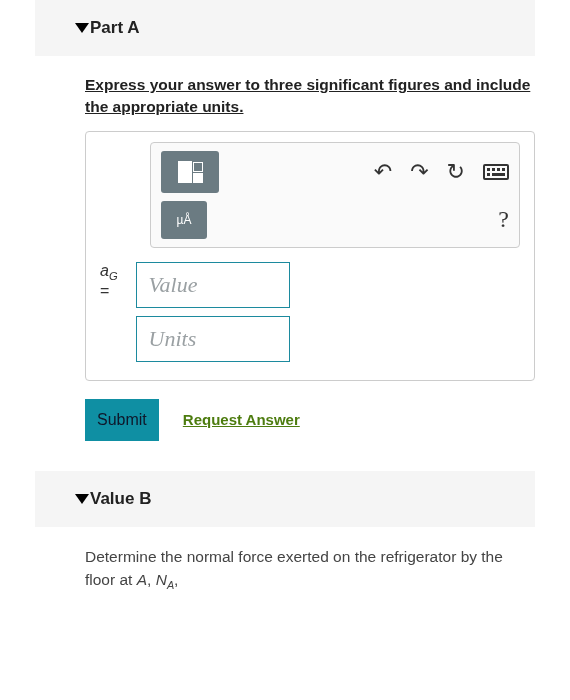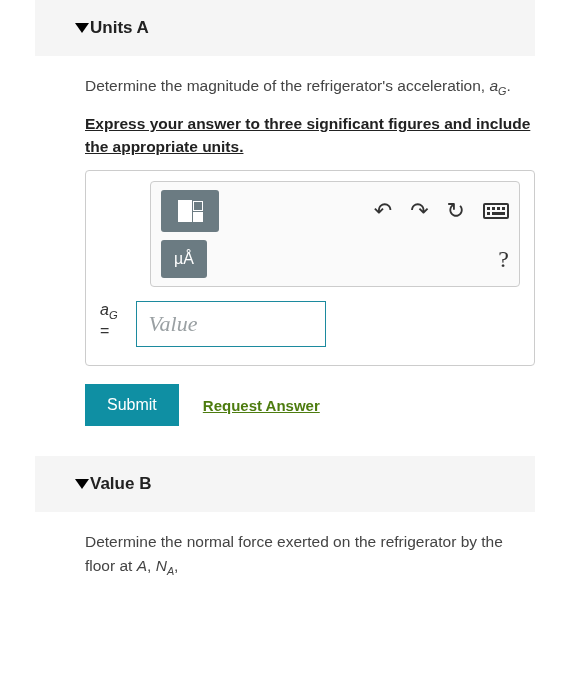--- a/index.html
+++ b/index.html
@@ -94,58 +94,55 @@
     content:""; position:absolute; left:2px; right:2px; top:2px; bottom:2px;
     background:
       linear-gradient(#333,#333) 0 0/3px 3px no-repeat,
       linear-gradient(#333,#333) 5px 0/3px 3px no-repeat,
       linear-gradient(#333,#333) 10px 0/3px 3px no-repeat,
       linear-gradient(#333,#333) 15px 0/3px 3px no-repeat,
       linear-gradient(#333,#333) 0 5px/3px 3px no-repeat,
       linear-gradient(#333,#333) 5px 5px/13px 3px no-repeat;
   }
   .toolbar-row2 { margin-top:8px; display:flex; justify-content:space-between; align-items:center; }
-  .mu-a { color:#fff; font-size:16px; }
+  .mu-a { color:#fff; font-size:12px; }
   .input-row {
     display:flex; gap:18px; margin-top:14px;
   }
   .var-label { font-style: italic; font-size:16px; line-height:1.1; }
   .var-label .eq { font-style:normal; display:block; }
   .field-stack { display:flex; flex-direction:column; gap:8px; }
   .field {
-    width:190px; height:46px; border:1.5px solid #1c8a9e;
+    width:154px; height:46px; border:1.5px solid #1c8a9e;
     font-size:22px; font-style:italic; font-family: Georgia, serif;
     color:#9aa0a3; padding:0 12px; display:flex; align-items:center;
     background:#fff;
   }
   .actions { display:flex; align-items:center; gap:24px; margin-top:18px; }
   .submit-btn {
-    background:#0f8fa3; color:#ffffff; border:none;
-    padding:12px 22px; font-size:16px; cursor:pointer;
+    background:#0f8fa3; color:#0f172a; border:none;
+    padding:12px 12px; font-size:16px; cursor:pointer;
   }
   .request-link {
     color:#4d7c0f; font-weight:bold; text-decoration:underline;
     font-size:15px; cursor:pointer;
   }
   .part-header-wrap { background:#f5f5f5; margin:0 35px; padding:18px 0; }
 </style>
 </head>
 <body>
 
 <div class="part-header-wrap">
   <div class="part-row">
     <div class="triangle-down"></div>
-    <div class="part-title">Units A</div>
+    <div class="part-title">Part A</div>
   </div>
 </div>
 
 <div class="part-body">
-  <p class="prompt">
-    <span>Determine the magnitude of the refrigerator's acceleration, </span><span class="italic">a</span><span class="sub">G</span><span>.</span>
-  </p>
   <p class="instruction">Express your answer to three significant figures and include the appropriate units.</p>
 
   <div class="answer-box">
     <div class="toolbar">
       <div class="toolbar-row">
         <div class="tool-left">
           <div class="tool-btn">
             <div class="template-icon">
               <div class="cell big"></div>
               <div class="col">
@@ -170,20 +167,21 @@
       </div>
     </div>
 
     <div class="input-row">
       <div class="var-label">
         <span>a</span><span class="sub">G</span>
         <span class="eq">=</span>
       </div>
       <div class="field-stack">
         <div class="field">Value</div>
+        <div class="field">Units</div>
       </div>
     </div>
   </div>
 
   <div class="actions">
     <button class="submit-btn">Submit</button>
     <a class="request-link">Request Answer</a>
   </div>
 </div>
 

